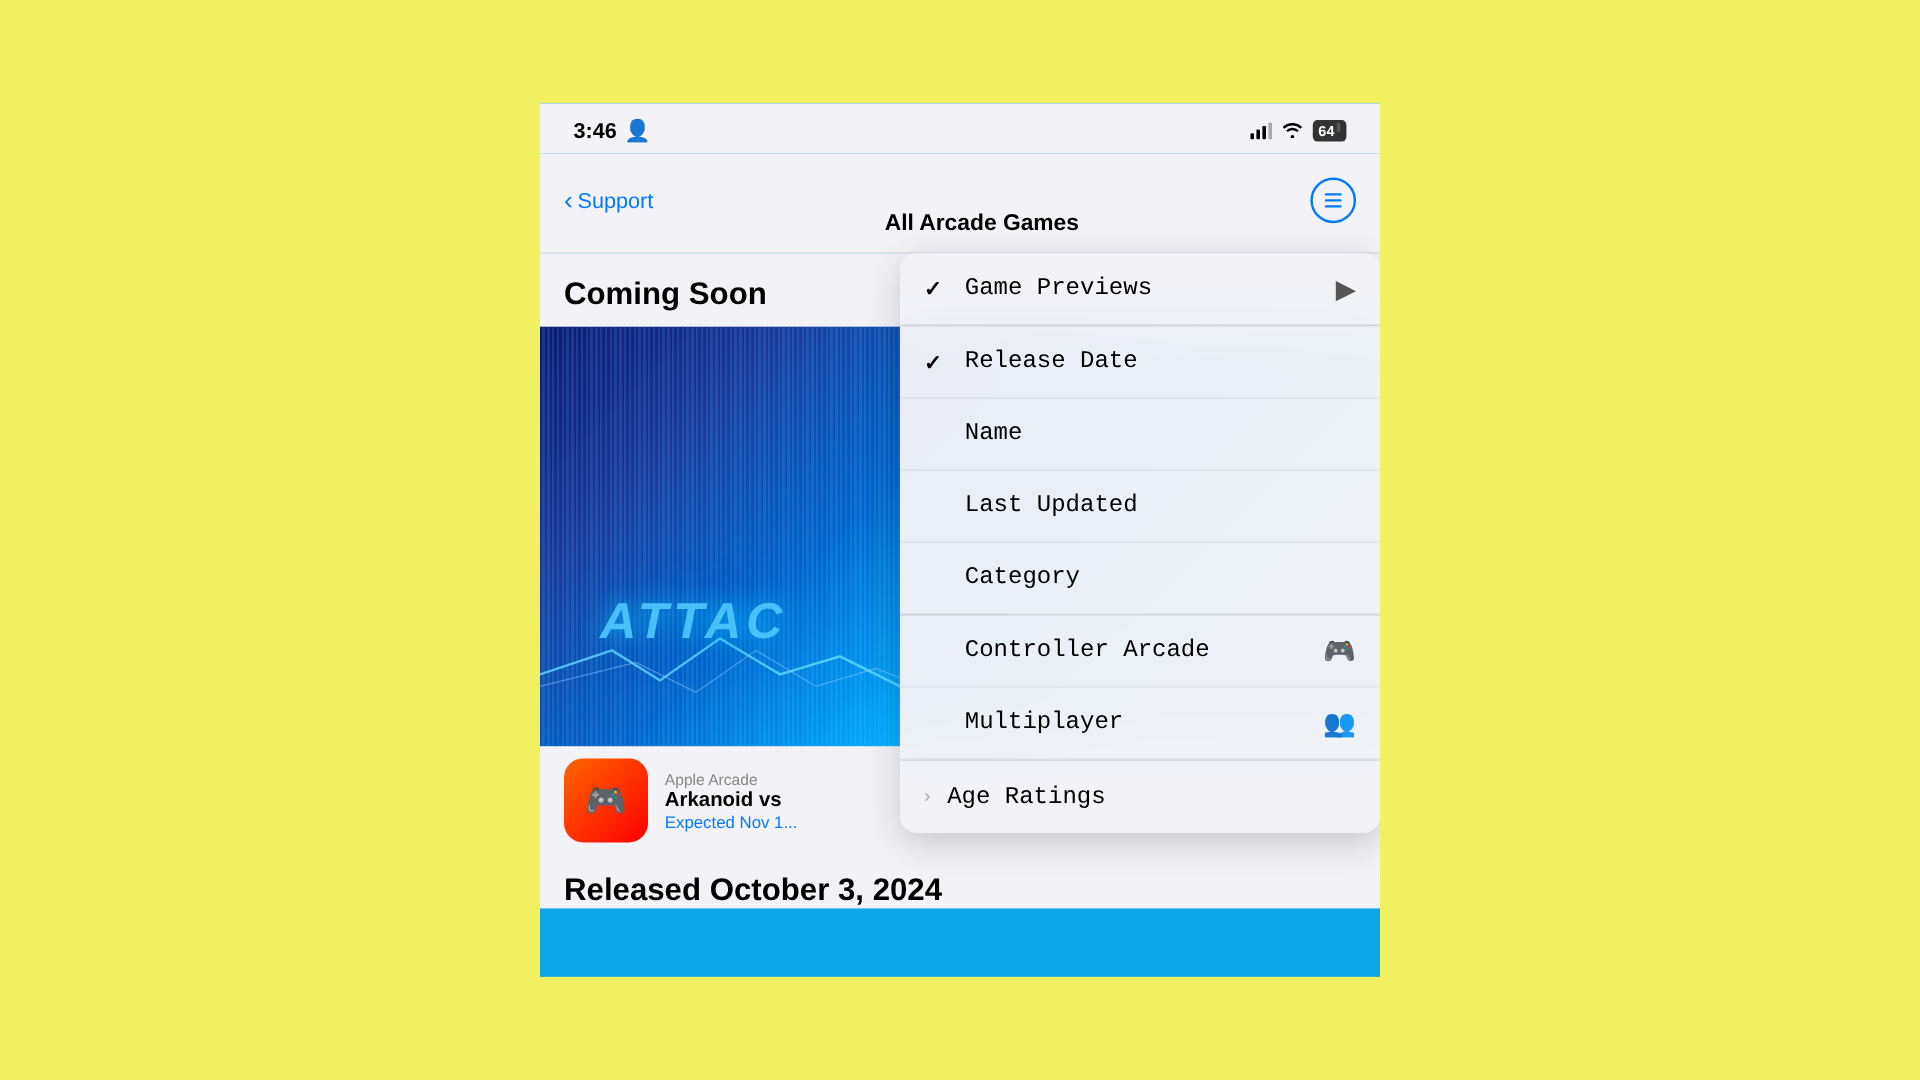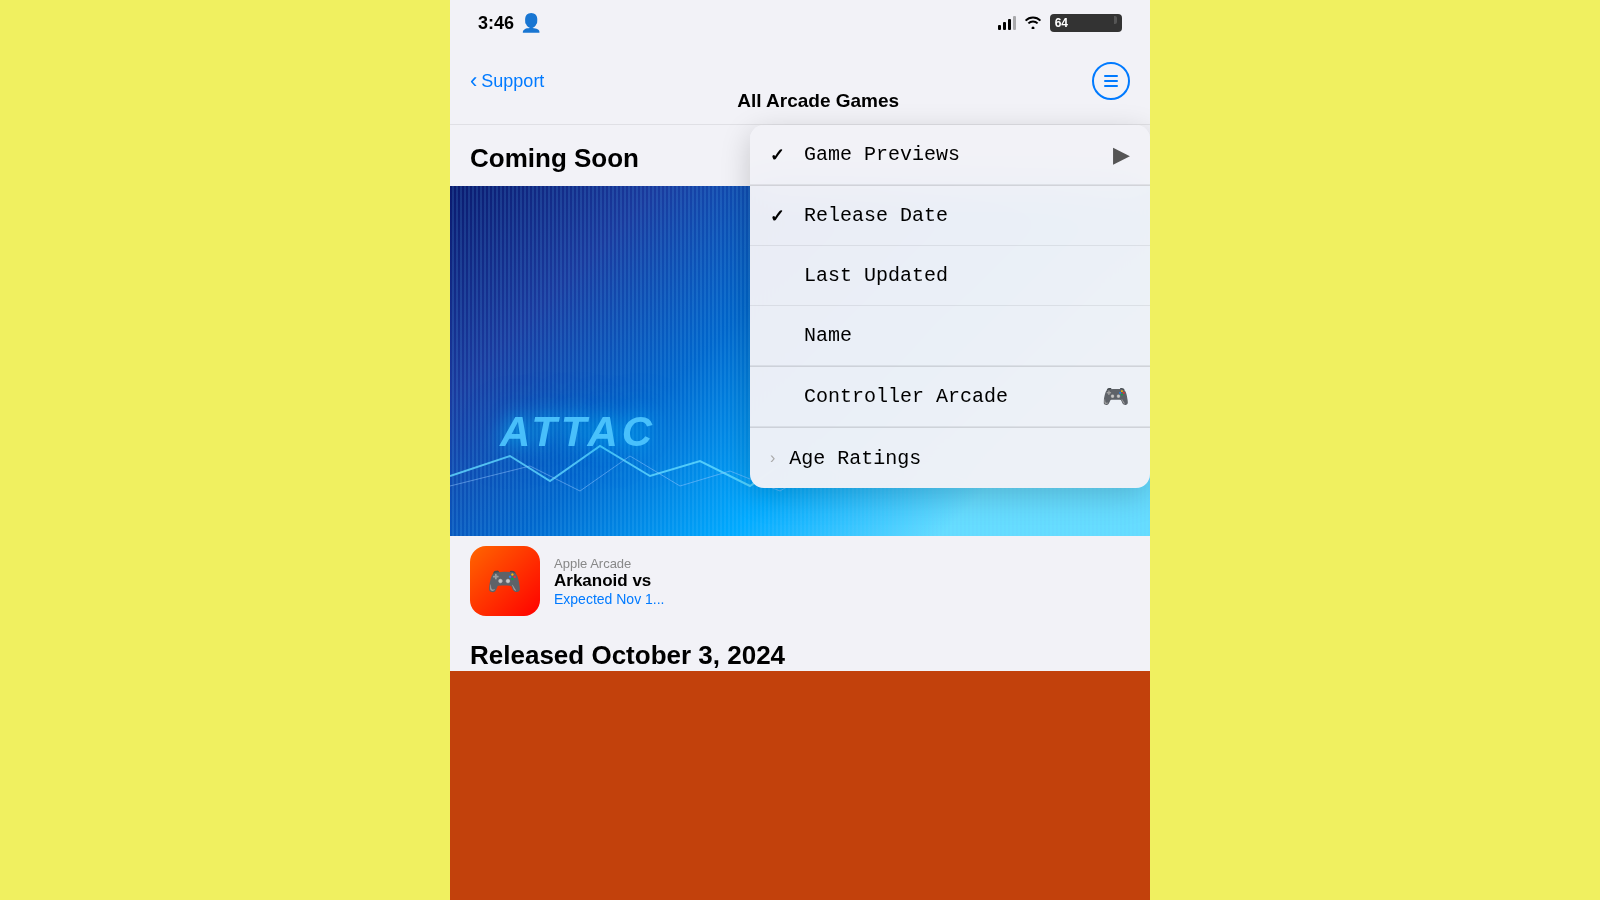--- a/index.html
+++ b/index.html
@@ -8,22 +8,22 @@
       height: 900px;
       background-color: #f0f060;
       display: flex;
       justify-content: center;
       align-items: center;
       font-family: -apple-system, 'SF Pro Display', 'Helvetica Neue', Arial, sans-serif;
     }
 
     .phone-frame {
       width: 700px;
-      height: 900px;
-      background: #c2410c;
+      height: 728px;
+      background: #0ea5e9;
       position: relative;
       overflow: hidden;
     }
 
     
     .status-bar {
       display: flex;
       justify-content: space-between;
       align-items: center;
       padding: 12px 28px 8px 28px;
@@ -64,21 +64,20 @@
     .battery-container {
       display: flex;
       align-items: flex-start;
       background: #333;
       border-radius: 4px;
       padding: 2px 5px;
       font-size: 12px;
       font-weight: 700;
       color: #fff;
       position: relative;
-      gap: 44px;
     }
     .battery-tip {
       width: 3px;
       height: 8px;
       background: #555;
       border-radius: 0 2px 2px 0;
       margin-left: 2px;
     }
 
     
@@ -407,42 +406,55 @@
       <div class="dropdown-item">
         <div class="dropdown-item-left">
           <span class="check-icon">✓</span>
           <span class="dropdown-label">Release Date</span>
         </div>
       </div>
 
       <div class="dropdown-item">
         <div class="dropdown-item-left">
           <span class="check-empty"></span>
+          <span class="dropdown-label">Name</span>
+        </div>
+      </div>
+
+      <div class="dropdown-item">
+        <div class="dropdown-item-left">
+          <span class="check-empty"></span>
           <span class="dropdown-label">Last Updated</span>
         </div>
       </div>
 
       <div class="dropdown-item">
         <div class="dropdown-item-left">
           <span class="check-empty"></span>
-          <span class="dropdown-label">Name</span>
-        </div>
-      </div>
-
+          <span class="dropdown-label">Category</span>
+        </div>
+      </div>
 
       <div class="dropdown-divider"></div>
 
       <div class="dropdown-item">
         <div class="dropdown-item-left">
           <span class="check-empty"></span>
           <span class="dropdown-label">Controller Arcade</span>
         </div>
         <span class="dropdown-icon">🎮</span>
       </div>
 
+      <div class="dropdown-item">
+        <div class="dropdown-item-left">
+          <span class="check-empty"></span>
+          <span class="dropdown-label">Multiplayer</span>
+        </div>
+        <span class="dropdown-icon">👥</span>
+      </div>
 
       <div class="dropdown-divider"></div>
 
       <div class="dropdown-item">
         <div class="dropdown-item-left">
           <span class="dropdown-chevron">›</span>
           <span class="dropdown-label">Age Ratings</span>
         </div>
       </div>
     </div>

